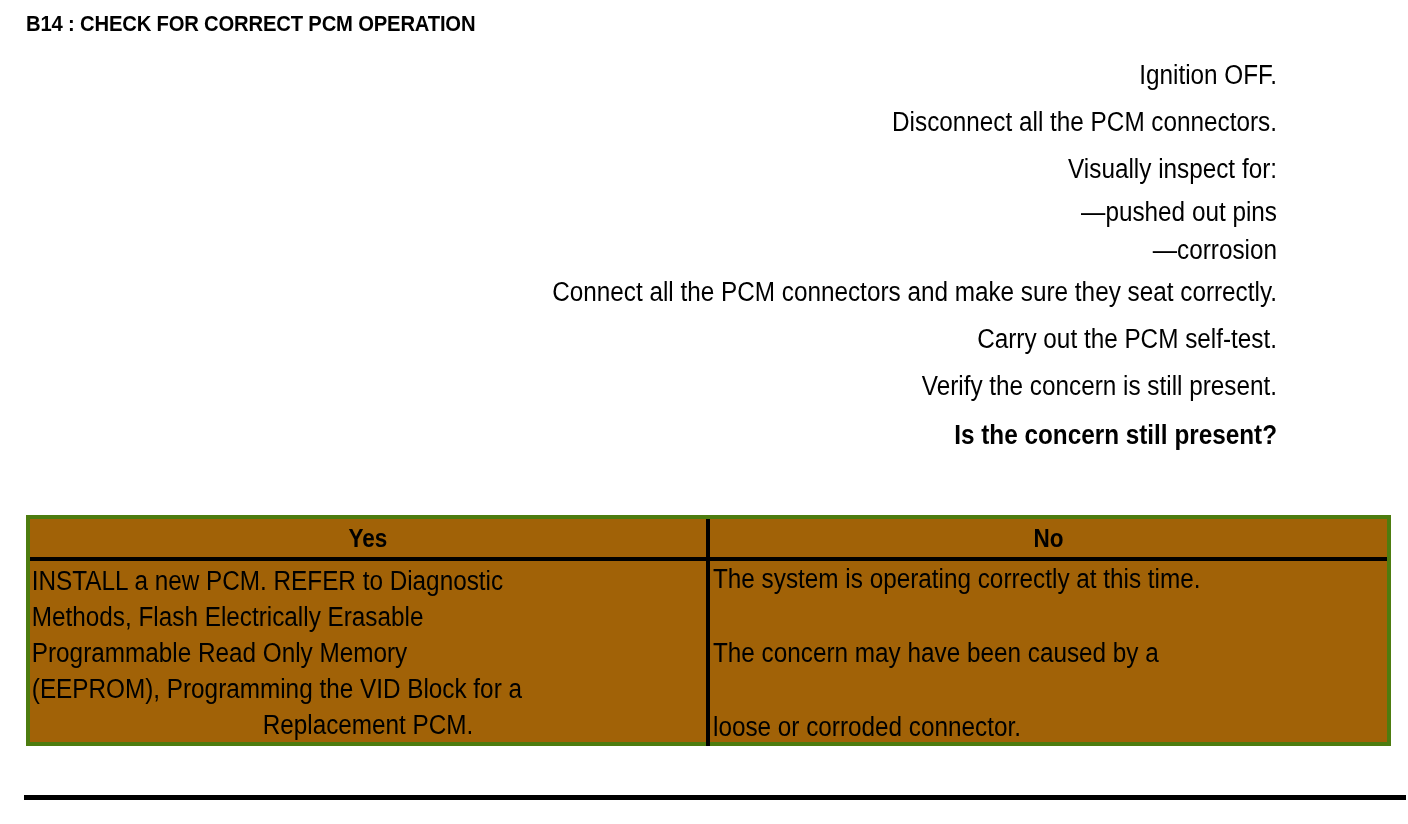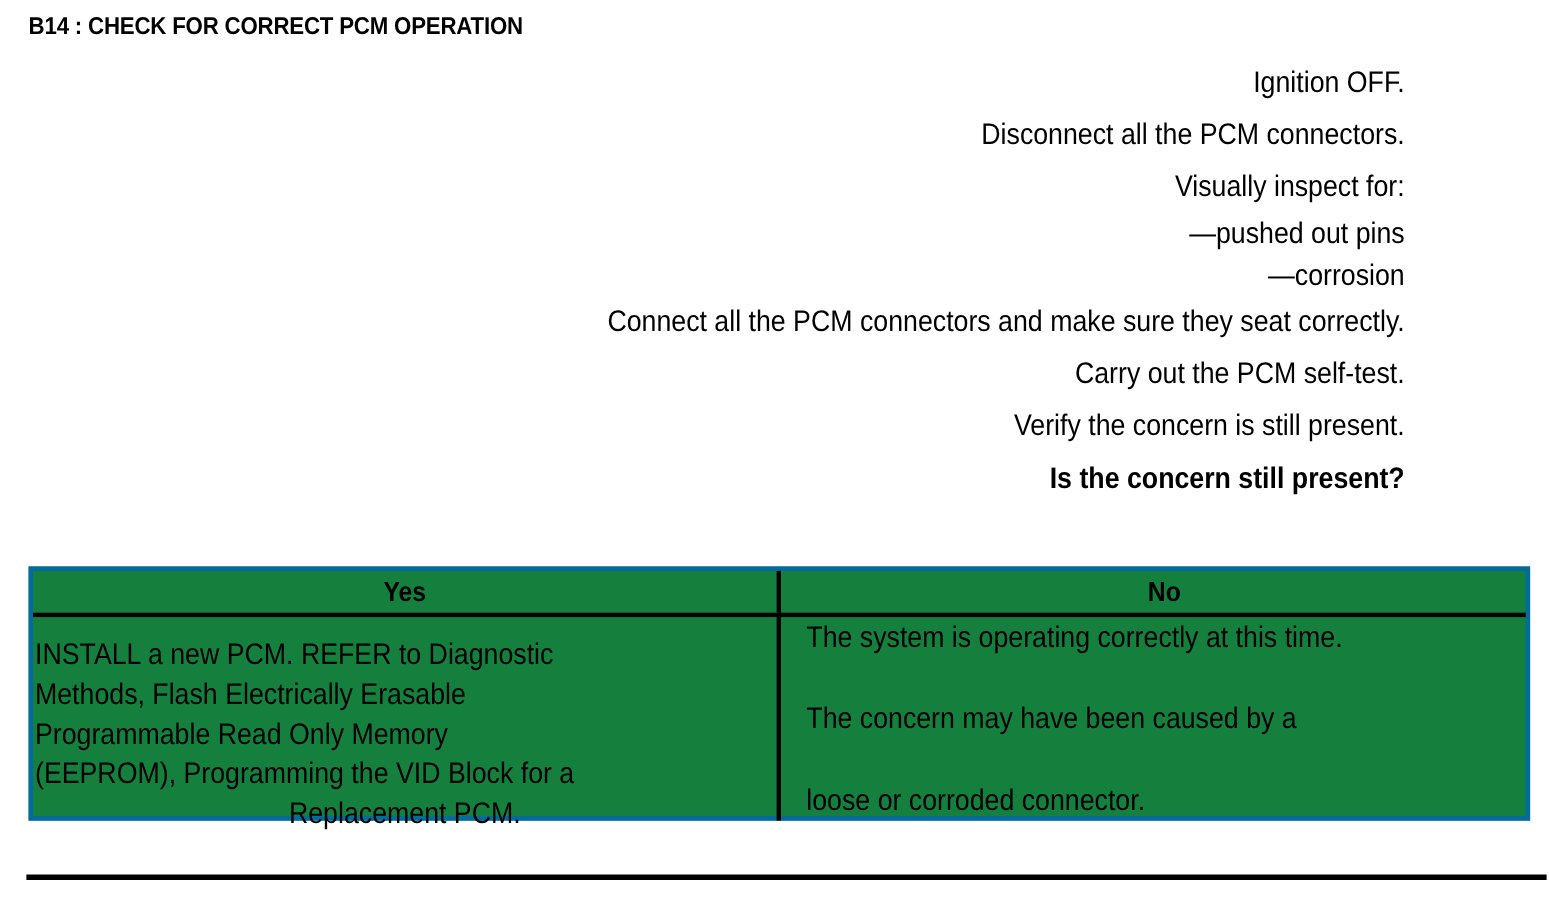--- a/index.html
+++ b/index.html
@@ -66,23 +66,23 @@
     line-height: 50px;
   }
 
   
   .decision-table {
     position: absolute;
     left: 13px;
     top: 515px;
     width: 1365px;
     height: 231px;
-    border: 4px solid #0369a1;
+    border: 4px solid #4d7c0f;
     box-sizing: border-box;
-    background: #15803d;
+    background: #a16207;
   }
   .table-header-row {
     display: flex;
     height: 38px;
     border-bottom: 4px solid #000;
     box-sizing: content-box;
   }
   .table-body-row {
     display: flex;
     height: 185px;
@@ -90,21 +90,20 @@
   .col-yes {
     width: 676px;
     box-sizing: border-box;
     position: relative;
   }
   .col-no {
     flex: 1;
     box-sizing: border-box;
     position: relative;
     border-left: 4px solid #000;
-    padding-left: 20px;
   }
   .table-header-row .col-no { border-left: 4px solid #000; }
 
   .hdr-label {
     font-size: 25px;
     font-weight: bold;
     text-align: center;
     line-height: 38px;
     transform: scaleX(0.90);
   }
@@ -120,21 +119,21 @@
     transform: scaleX(0.90);
     transform-origin: left center;
     padding-left: 2px;
   }
   .cell-yes .cl.center {
     transform-origin: center center;
     text-align: center;
     padding-left: 0;
   }
   .cell-yes-inner {
-    padding-top: 16px;
+    padding-top: 2px;
   }
 
   .cell-no-inner {
     height: 185px;
     display: flex;
     flex-direction: column;
     justify-content: space-between;
     padding-left: 3px;
   }
   .cell-no-inner .cl {

